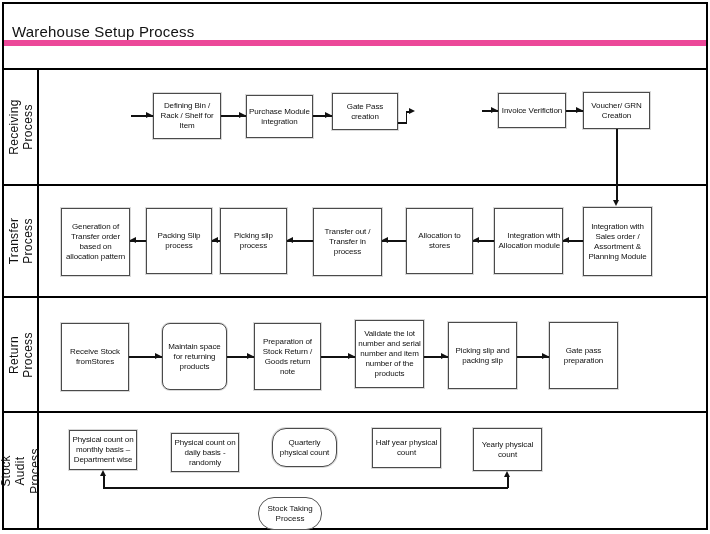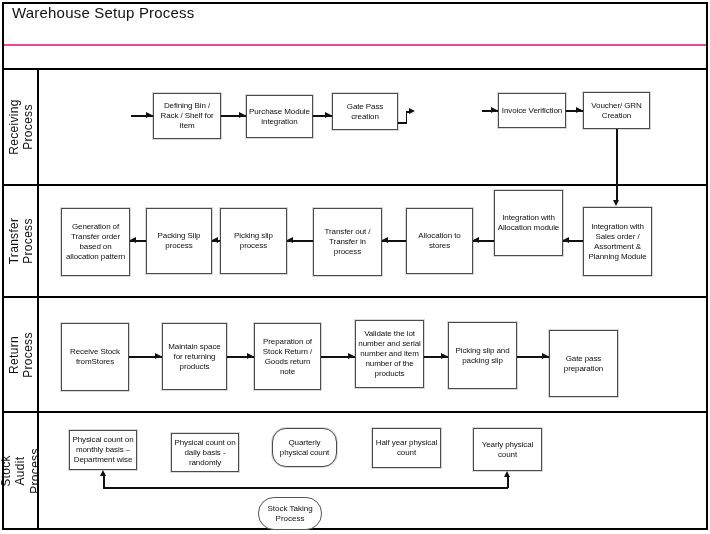--- a/index.html
+++ b/index.html
@@ -1,21 +1,21 @@
 <!DOCTYPE html>
 <html><head>
 <meta charset="utf-8">
 <style>
   html,body{margin:0;padding:0;background:#fff;}
   *{box-sizing:border-box;}
   .stage{position:relative;width:710px;height:534px;background:#fff;
          font-family:"Liberation Sans","DejaVu Sans",sans-serif;color:#111;}
   .frame{position:absolute;left:2px;top:2px;width:706px;height:528px;border:2px solid #000;}
-  .row-title{position:absolute;left:0;top:0;width:100%;height:42px;border-bottom:2px solid #ec4899;
-             display:flex;align-items:flex-start;padding-left:8px;}
+  .row-title{position:absolute;left:0;top:0;width:100%;height:42px;border-bottom:6px solid #ec4899;
+             display:flex;align-items:flex-end;padding-left:8px;}
   .row-title span{font-size:15px;letter-spacing:.2px;}
   .row-gap{position:absolute;left:0;top:42px;width:100%;height:24px;border-bottom:2px solid #000;}
   .lane{position:absolute;left:0;width:100%;border-bottom:2px solid #000;}
   .lane.last{border-bottom:none;}
   .lane-label{position:absolute;left:0;top:0;bottom:0;width:35px;border-right:2px solid #000;}
   .lane-label b{position:absolute;left:50%;top:50%;transform:translate(-50%,-50%) rotate(-90deg);
                 font-weight:400;font-size:12px;white-space:pre-line;text-align:center;line-height:1.2;
                 letter-spacing:.3px;}
   .lane-content{position:absolute;left:35px;right:0;top:0;bottom:0;}
   .pbox{position:absolute;background:#fff;border:1px solid #4a4a4a;box-shadow:0 0 0 1px #d9d9d9;
@@ -79,21 +79,21 @@
       <div class="lane-label">
         <b>Transfer
 Process</b>
       </div>
       <div class="lane-content">
         <div class="pbox" style="left:22px;top:22px;width:69px;height:68px;">Generation of Transfer order based on allocation pattern</div>
         <div class="pbox" style="left:107px;top:22px;width:66px;height:66px;">Packing Slip process</div>
         <div class="pbox" style="left:181px;top:22px;width:67px;height:66px;">Picking slip process</div>
         <div class="pbox" style="left:367px;top:22px;width:67px;height:66px;">Allocation to stores</div>
         <div class="pbox" style="left:274px;top:22px;width:69px;height:68px;">Transfer out  / Transfer in process</div>
-        <div class="pbox" style="left:455px;top:4px;width:69px;height:66px;">Integration with Allocation module</div>
+        <div class="pbox" style="left:455px;top:22px;width:69px;height:66px;text-align:right;">Integration with Allocation module</div>
         <div class="pbox" style="left:544px;top:21px;width:69px;height:69px;">Integration with Sales order / Assortment &amp; Planning Module</div>
 
         <div class="cl h" style="left:91px;top:54px;width:16px;"></div>
         <i class="tri tr-l" style="left:91px;top:51px;"></i>
         <div class="cl h" style="left:173px;top:54px;width:8px;"></div>
         <i class="tri tr-l" style="left:173px;top:51px;"></i>
         <div class="cl h" style="left:248px;top:54px;width:26px;"></div>
         <i class="tri tr-l" style="left:248px;top:51px;"></i>
         <div class="cl h" style="left:343px;top:54px;width:24px;"></div>
         <i class="tri tr-l" style="left:343px;top:51px;"></i>
@@ -103,25 +103,25 @@
         <i class="tri tr-l" style="left:524px;top:51px;"></i>
       </div>
     </div>
 
     <div class="lane" style="top:294px;height:115px;">
       <div class="lane-label">
         <b>Return Process</b>
       </div>
       <div class="lane-content">
         <div class="pbox" style="left:22px;top:25px;width:68px;height:68px;">Receive Stock fromStores</div>
-        <div class="pbox" style="left:123px;top:25px;width:65px;height:67px;">Maintain space for returning products</div>
+        <div class="pbox" style="left:123px;top:25px;width:65px;height:67px;border-radius:8px;">Maintain space for returning products</div>
         <div class="pbox" style="left:215px;top:25px;width:67px;height:67px;">Preparation of Stock Return / Goods return note</div>
         <div class="pbox" style="left:316px;top:22px;width:69px;height:68px;">Validate the lot number and serial number and item number of the products</div>
         <div class="pbox" style="left:409px;top:24px;width:69px;height:67px;">Picking slip and packing slip</div>
-        <div class="pbox" style="left:510px;top:24px;width:69px;height:67px;margin-top:8px;">Gate pass preparation</div>
+        <div class="pbox" style="left:510px;top:24px;width:69px;height:67px;">Gate pass preparation</div>
 
         <div class="cl h" style="left:90px;top:58px;width:33px;"></div>
         <i class="tri tr-r" style="left:116px;top:55px;"></i>
         <div class="cl h" style="left:188px;top:58px;width:27px;"></div>
         <i class="tri tr-r" style="left:208px;top:55px;"></i>
         <div class="cl h" style="left:282px;top:58px;width:34px;"></div>
         <i class="tri tr-r" style="left:309px;top:55px;"></i>
         <div class="cl h" style="left:385px;top:58px;width:24px;"></div>
         <i class="tri tr-r" style="left:402px;top:55px;"></i>
         <div class="cl h" style="left:478px;top:58px;width:32px;"></div>

